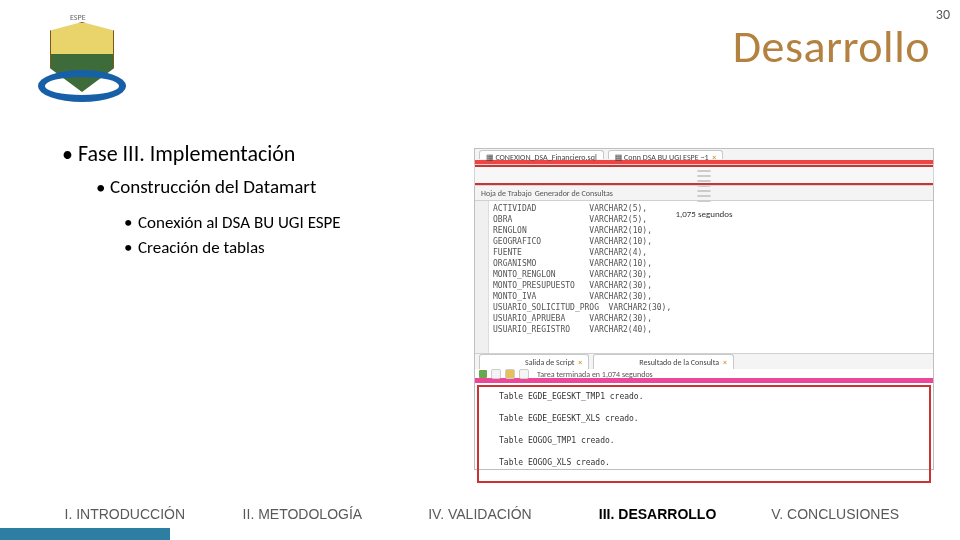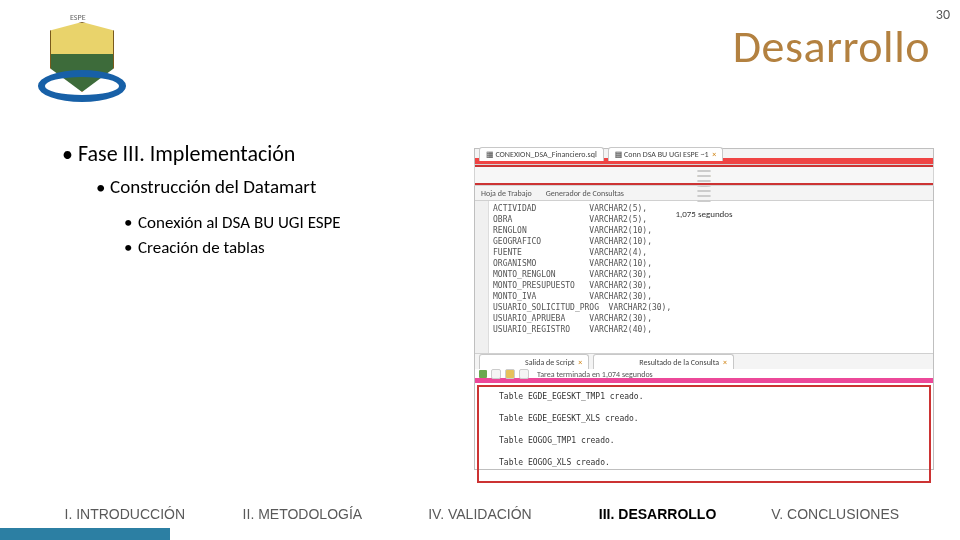--- a/index.html
+++ b/index.html
@@ -35,36 +35,36 @@
   .bullet-l2 { font-size: 19px; margin: 6px 0 14px 34px; padding-left: 14px; position: relative; }
   .bullet-l2::before { content: "•"; position: absolute; left: 0; top: 1px; }
   .bullet-l3 { font-size: 17px; margin: 4px 0 2px 62px; padding-left: 14px; position: relative; }
   .bullet-l3::before { content: "•"; position: absolute; left: 0; top: 0; }
 
   
   .shot {
     position: absolute; top: 148px; left: 474px; width: 460px; height: 322px;
     border: 1px solid #bfbfbf; background: #fff; font-size: 9px; color: #333;
   }
-  .tabs-row { height: 16px; background: #f4f4f4; border-bottom: 7px solid #ef4444; display: flex; gap: 4px; padding: 1px 4px; align-items: center; }
+  .tabs-row { height: 16px; background: #f4f4f4; border-bottom: 5px solid #ef4444; display: flex; gap: 4px; padding: 1px 4px; }
   .tabpill { background:#fff; border:1px solid #c8c8c8; border-bottom:0; border-radius:3px 3px 0 0; padding:0 6px; line-height:13px; font-size:8px; color:#444; }
   .tabpill .x { color:#cc7a00; font-size:8px; padding-left:2px; }
   .toolbar {
     height: 20px; background:#f7f7f7; border-bottom:1px solid #d4d4d4;
     display:flex; align-items:center; gap:3px; padding:0 4px;
     border: 2px solid #c33; border-right:none; border-left:none; 
     outline: 1px solid #d4d4d4;
     flex-direction: column;
   }
   .tb-ico { width:14px; height:14px; display:inline-block; border:1px solid #ccc; background:#fff; border-radius:2px; }
   .run { background:#49a94e; clip-path: polygon(20% 10%, 90% 50%, 20% 90%); border:none; }
   .disk { background:#e6c15b; }
   .doc  { background:#f5f5f5; }
   .gear { background:#dcdcdc; border-radius:50%; }
-  .subtabs { height:16px; background:#f4f4f4; border-bottom:1px solid #d0d0d0; display:flex; gap:14px; padding:0 6px; font-size:8px; color:#555; }
+  .subtabs { height:16px; background:#f4f4f4; border-bottom:1px solid #d0d0d0; display:flex; gap:3px; padding:0 6px; font-size:8px; color:#555; }
   .subtabs span { line-height:16px; }
 
   .code-area { position:relative; height: 152px; overflow:hidden; }
   .ruler { position:absolute; left:0; top:0; bottom:0; width:14px; background:#f0f0f0; border-right:1px solid #ddd; }
   .code-lines { position:absolute; left:18px; top:2px; right:4px; font-family: "Consolas", monospace; font-size:8px; line-height:11px; color:#555; }
   .code-row { white-space: pre; }
 
   .result-tabs { height:16px; border-top:1px solid #d0d0d0; background:#f4f4f4; display:flex; gap:4px; padding:0 4px; font-size:8px; }
   .result-tabs .tabpill { line-height:14px;padding-left:45px; }
   .result-bar { height:14px; border-bottom:5px solid #ec4899; display:flex; align-items:center; gap:4px; padding:0 4px; font-size:8px; color:#555; }

